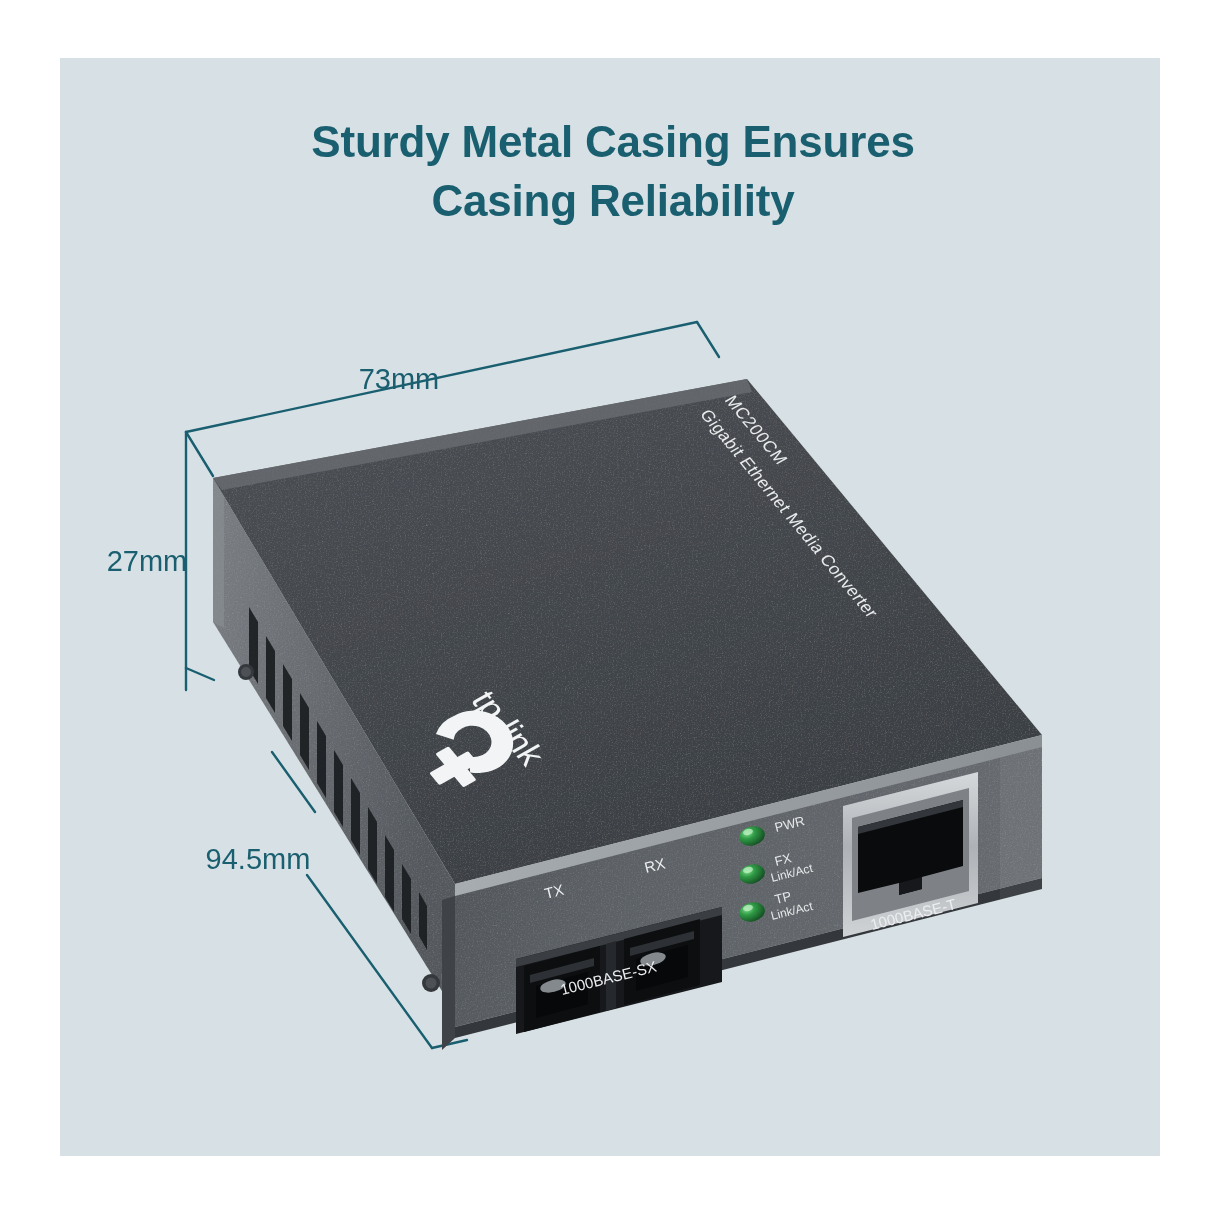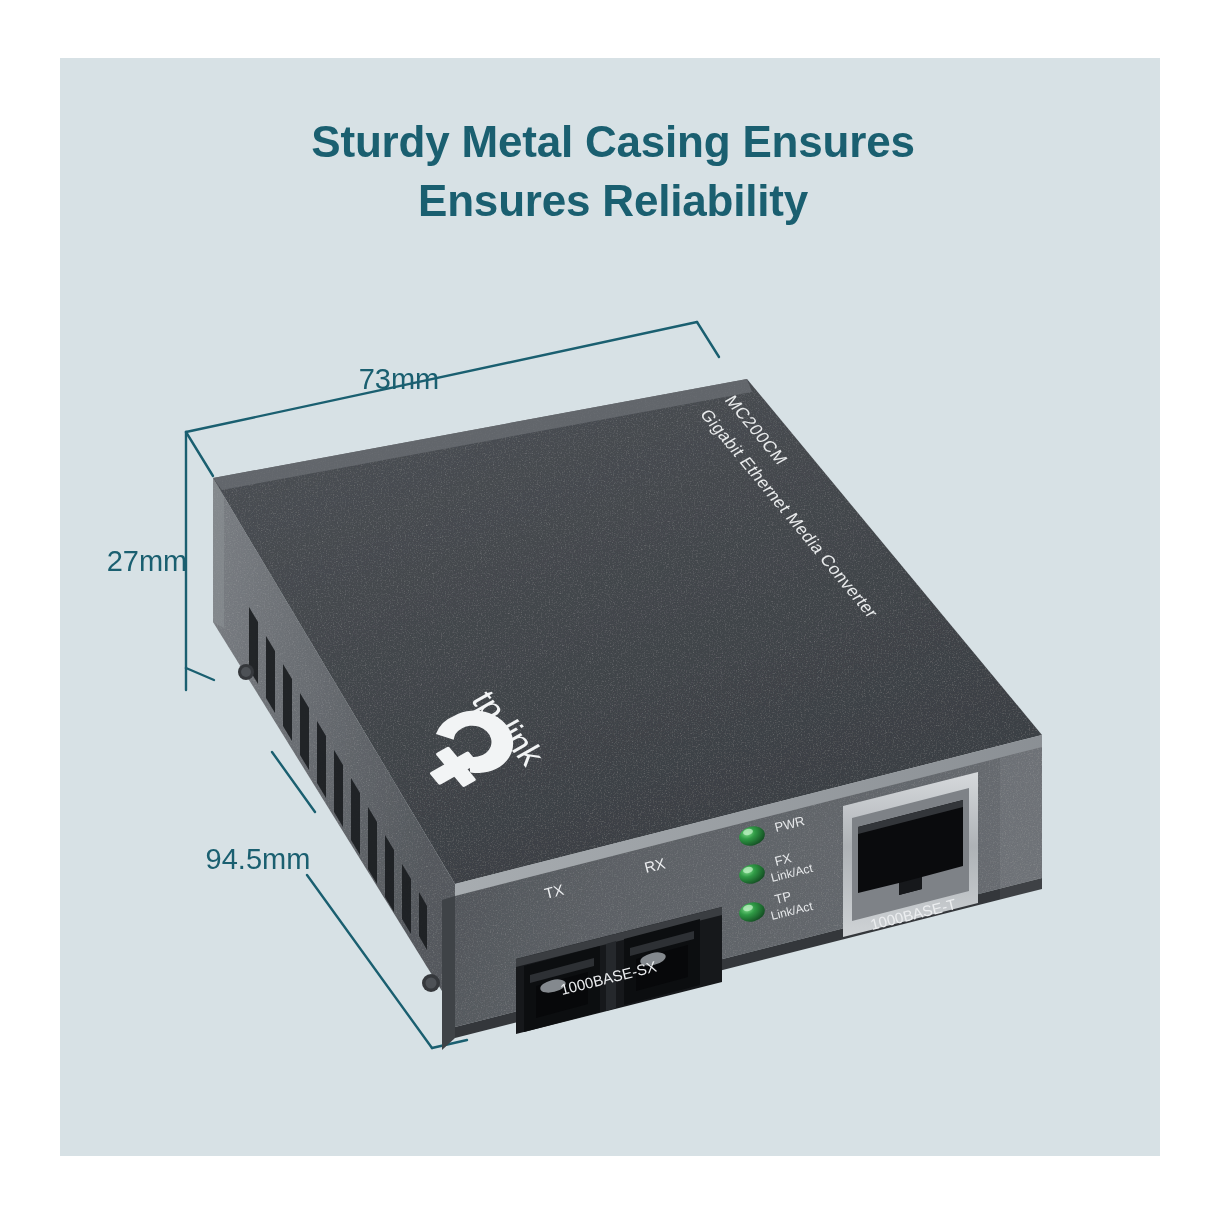--- a/index.html
+++ b/index.html
@@ -59,21 +59,21 @@
 </style>
 </head>
 <body>
 
 <div id="stage">
 
   <div id="panel"></div>
 
   <div id="headline">
     <span class="hl-line">Sturdy Metal Casing Ensures</span>
-    <span class="hl-line">Ensures Reliability</span>
+    <span class="hl-line">Casing Reliability</span>
   </div>
 
   <svg id="scene" viewBox="0 0 1214 1214">
     <defs>
       <linearGradient id="gTop" x1="0" y1="0" x2="0.55" y2="1">
         <stop offset="0%" stop-color="#4d5156"></stop>
         <stop offset="45%" stop-color="#44484d"></stop>
         <stop offset="100%" stop-color="#3b3f44"></stop>
       </linearGradient>
       <linearGradient id="gSide" x1="0" y1="0" x2="1" y2="0.3">

